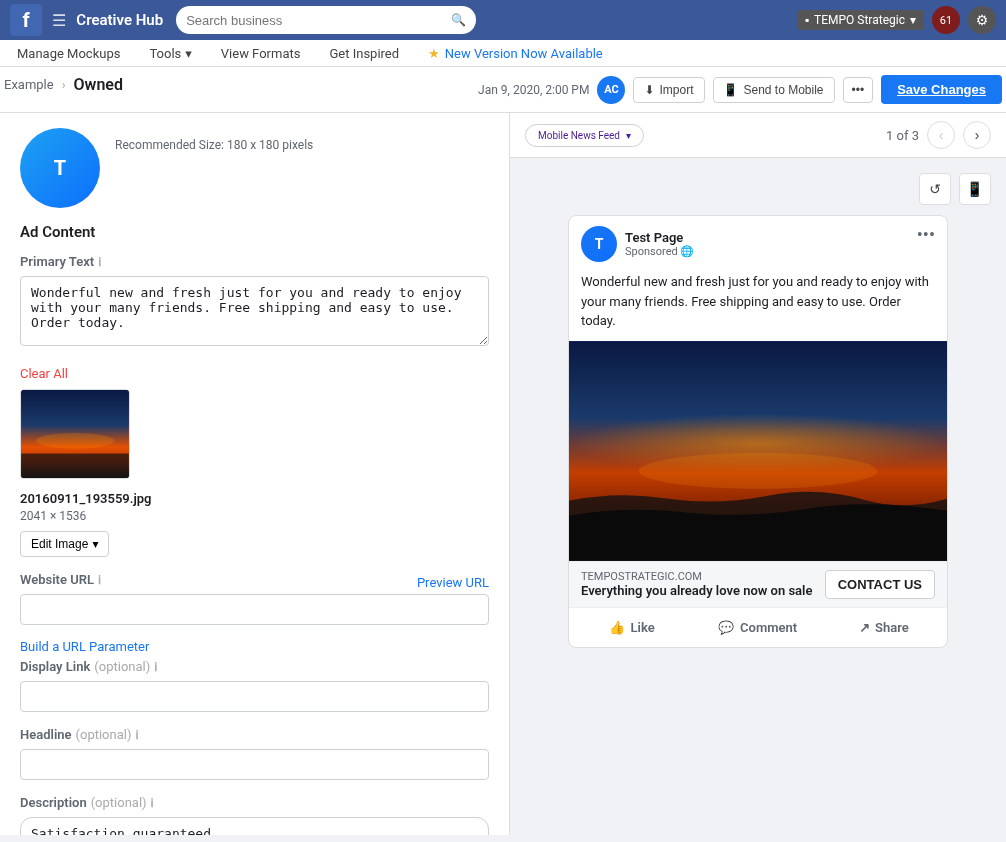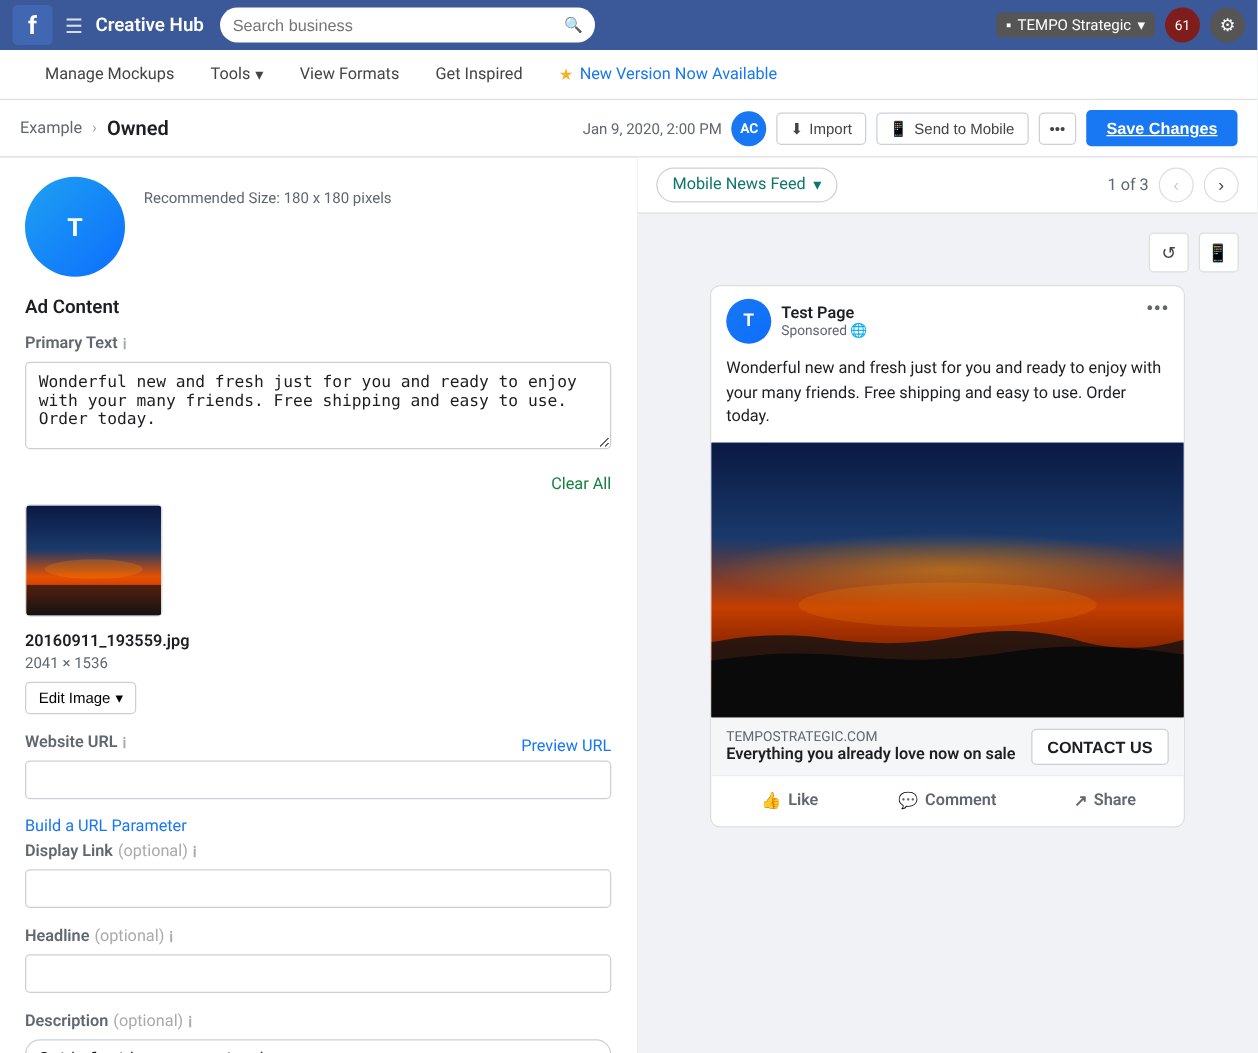--- a/index.html
+++ b/index.html
@@ -68,47 +68,47 @@
       border-radius: 50%;
       background: #555;
       display: flex; align-items: center; justify-content: center;
       color: white; font-size: 14px; cursor: pointer;
     }
 
     
     .secondary-nav {
       background: #fff;
       border-bottom: 1px solid #ddd;
-      height: 40px;
+      height: 27px;
       display: flex;
       align-items: center;
-      padding: 0 24px;
+      padding: 0 5px;
       gap: 5px;
     }
     .secondary-nav .nav-item {
       padding: 6px 12px;
       font-size: 13px;
       color: #444;
       cursor: pointer;
       border-radius: 4px;
       display: flex; align-items: center; gap: 4px;
     }
     .secondary-nav .nav-new {
       color: #1877f2;
       display: flex; align-items: center; gap: 5px;
     }
     .secondary-nav .star-icon { color: #f0b429; }
 
     
     .breadcrumb-bar {
       background: #fff;
       border-bottom: 1px solid #ddd;
-      padding: 8px 16px;
-      display: flex;
-      align-items: center;
+      padding: 8px 4px;
+      display: flex;
+      align-items: flex-start;
       justify-content: space-between;
     }
     .breadcrumb-left {
       display: flex; align-items: center; gap: 8px;
     }
     .breadcrumb-left .crumb { color: #606770; font-size: 13px; }
     .breadcrumb-left .chevron { color: #aaa; }
     .breadcrumb-left .current { font-size: 16px; font-weight: 600; color: #1c1e21; }
     .breadcrumb-right {
       display: flex; align-items: center; gap: 8px;
@@ -213,21 +213,21 @@
       width: 100%;
       border: 1px solid #ccd0d5;
       border-radius: 4px;
       padding: 7px 10px;
       font-size: 13px;
       color: #1c1e21;
       outline: none;
     }
 
     .clear-all-link {
-      color: #15803d; font-size: 13px; cursor: pointer; text-align: right;
+      color: #ef4444; font-size: 13px; cursor: pointer; 
       display: block; margin-bottom: 8px; margin-top: 17px;
     }
 
     .image-row {
       display: flex;
       align-items: flex-start;
       gap: 12px;
       margin-bottom: 14px;
       flex-direction: column;
     }
@@ -275,25 +275,25 @@
       border-bottom: 1px solid #ddd;
       padding: 8px 15px;
       display: flex;
       align-items: center;
       justify-content: space-between;
     }
     .format-select {
       border: 1px solid #ccd0d5;
       border-radius: 20px;
       padding: 5px 12px;
-      font-size: 13px;
-      cursor: pointer;
-      display: flex; align-items: flex-start; gap: 6px;
-      background: #fff;
-      color: #0f766e;
+      font-size: 10px;
+      cursor: pointer;
+      display: flex; align-items: flex-end; gap: 6px;
+      background: #fff;
+      color: #4c1d95;
     }
     .pagination {
       display: flex; align-items: center; gap: 8px;
       font-size: 13px; color: #606770;
     }
     .pag-btn {
       width: 28px; height: 28px;
       border: 1px solid #ddd;
       border-radius: 50%;
       background: #fff;

